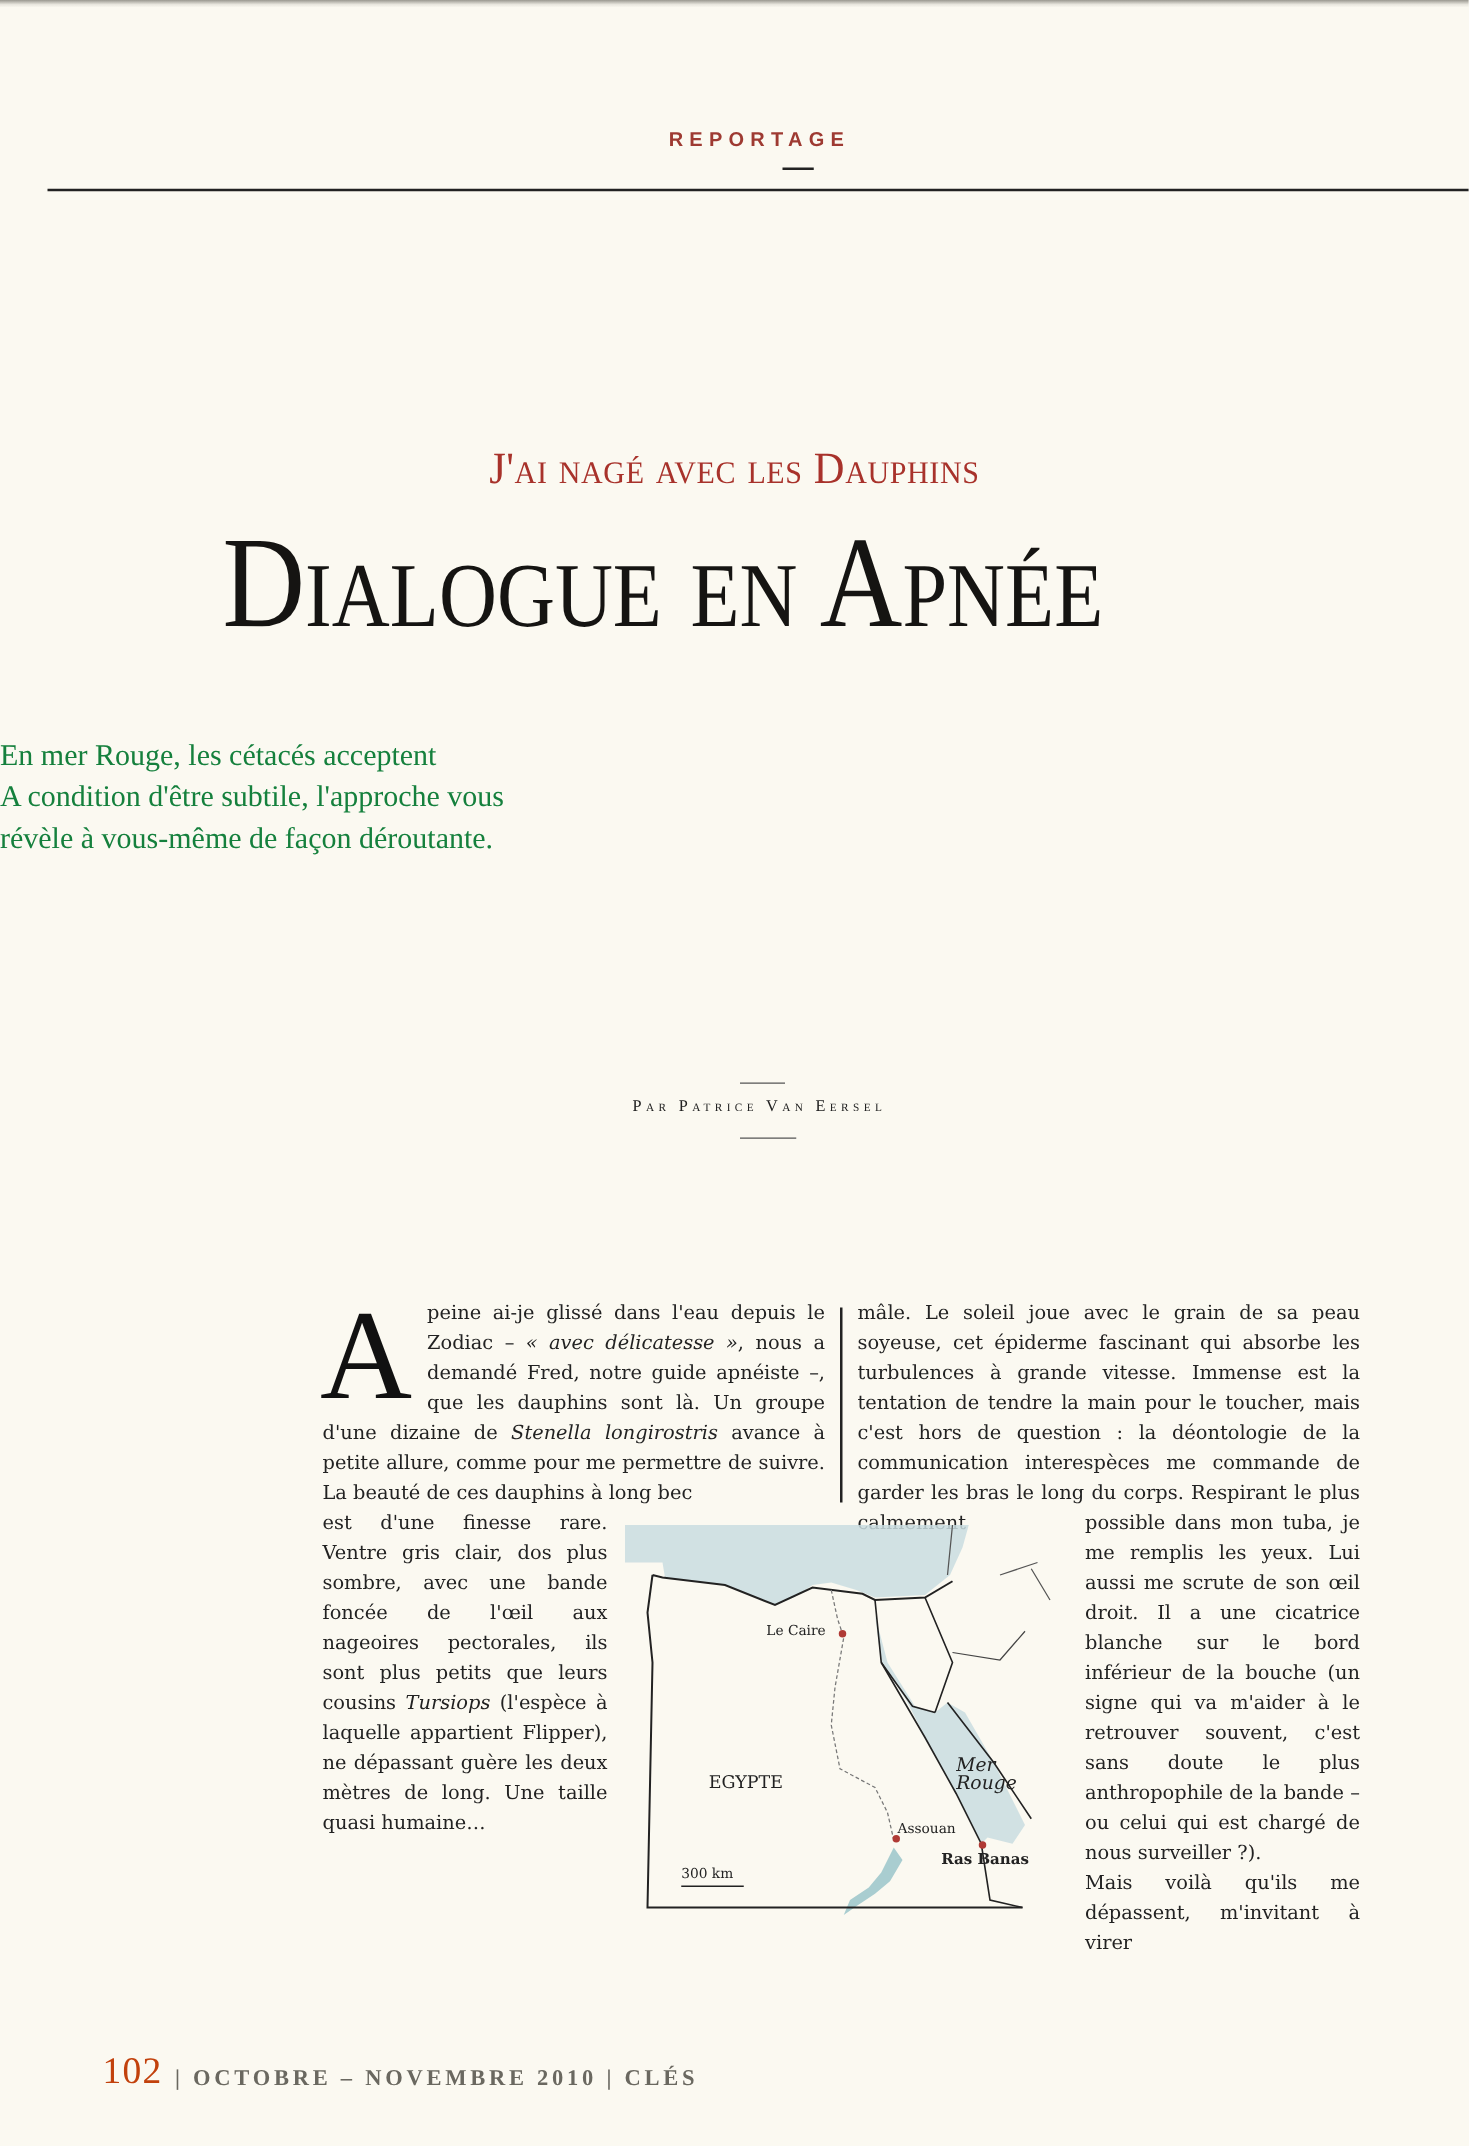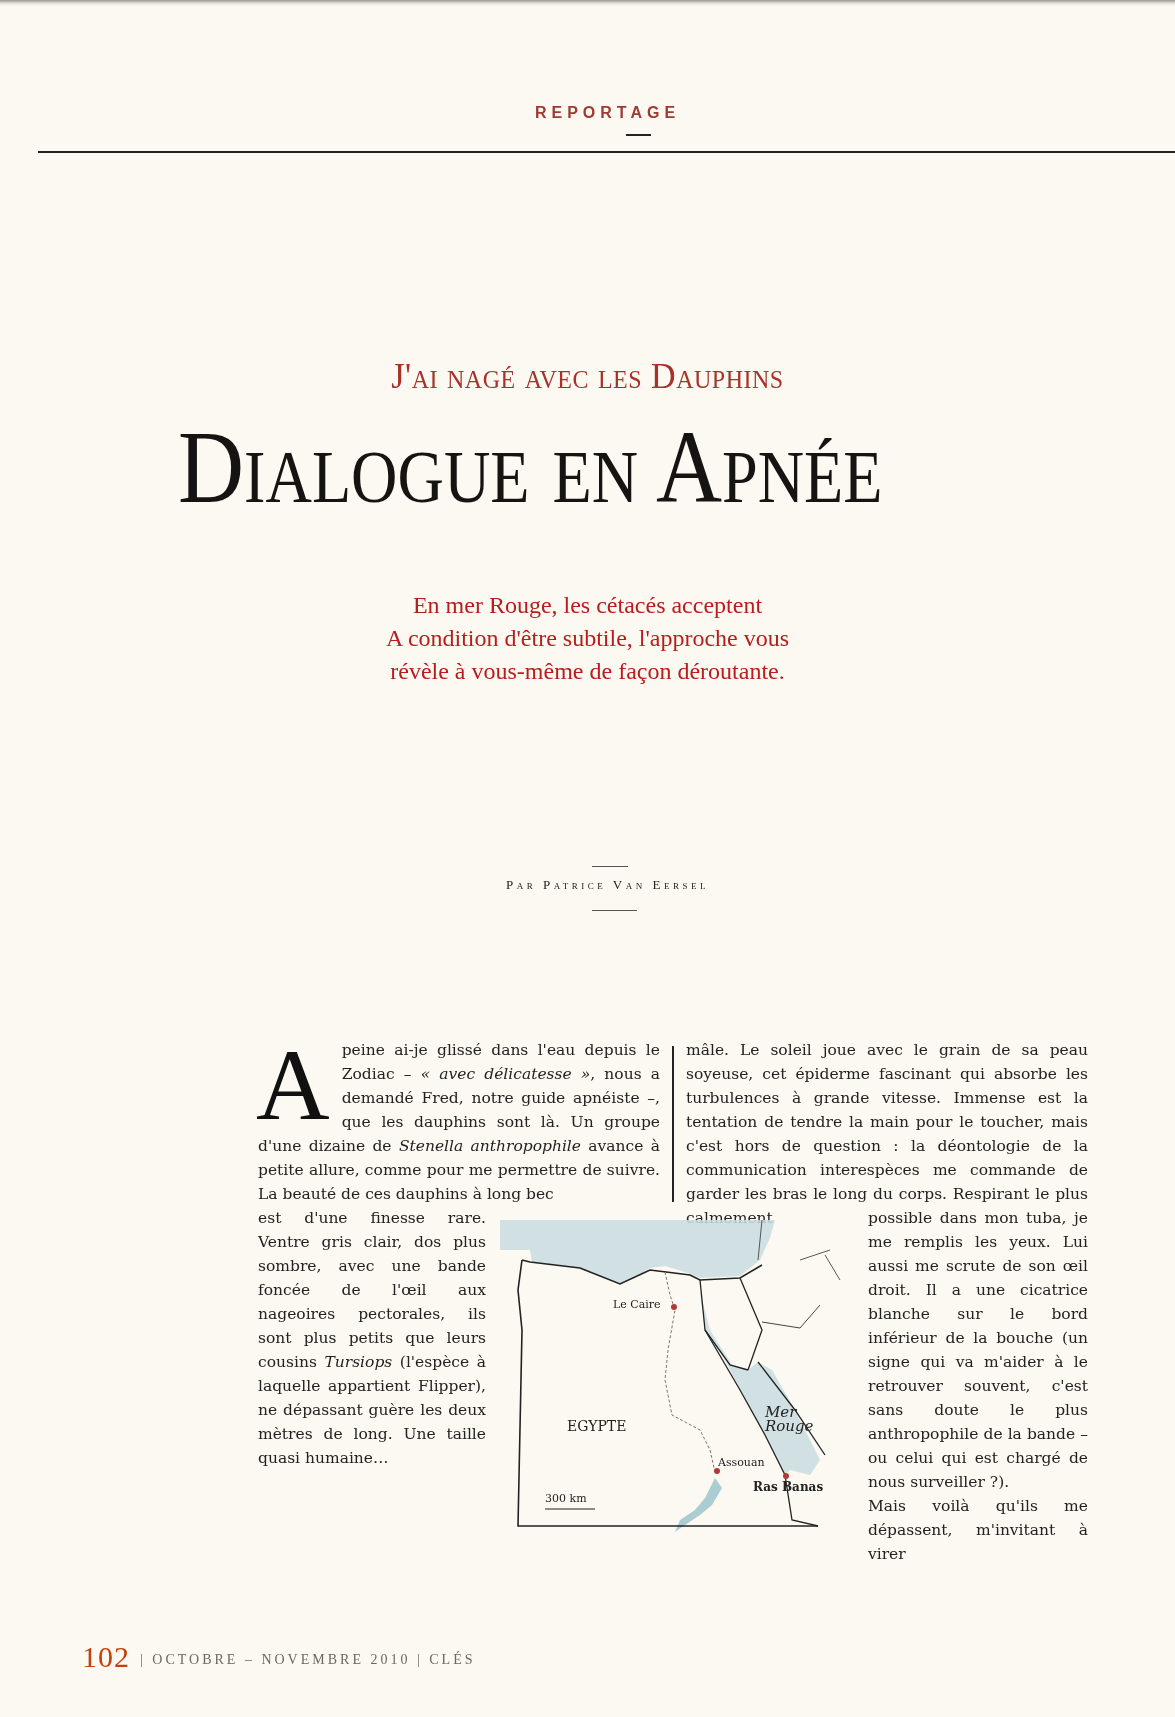--- a/index.html
+++ b/index.html
@@ -38,21 +38,21 @@
   }
   .title {
     position: absolute; left: 178px; top: 415px;
     font-size: 104px; line-height: 1; color: #151412;
     font-variant: small-caps; letter-spacing: 0px;
     white-space: nowrap;
     transform: scaleX(0.88); transform-origin: left top;
   }
   .standfirst {
     position: absolute; left: 0; width: 1175px; top: 589px;
-    text-align: center; font-size: 24px; line-height: 33px; color: #b91c1c;
+    text-align: left; font-size: 24px; line-height: 33px; color: #15803d;
   }
   .byline-rule {
     position: absolute; height: 1px; background: #555;
   }
   .byline {
     position: absolute; left: 0; width: 1175px; top: 877px;
     text-align: center; font-size: 13px; letter-spacing: 3.5px;
     font-variant: small-caps; color: #222; padding-left: 20px;
   }
   .col {
@@ -75,21 +75,21 @@
   }
   .map-label {
     position: absolute; font-family: "DejaVu Serif", serif; color: #222; white-space: nowrap;
   }
   .footer-page {
     position: absolute; left: 82px; top: 1640px;
     font-size: 30px; color: #c2410c; letter-spacing: 1px;
   }
   .footer-meta {
     position: absolute; left: 140px; top: 1652px;
-    font-size: 14px; letter-spacing: 3px; color: #6a6860;
+    font-size: 18px; letter-spacing: 3px; color: #6a6860; font-weight: bold;
   }
 </style>
 </head>
 <body>
 
 <div class="top-shadow"></div>
 
 <div class="section-label">REPORTAGE</div>
 <div class="section-underline"></div>
 <div class="header-rule"></div>
@@ -102,21 +102,21 @@
   <div>A condition d'être subtile, l'approche vous</div>
   <div>révèle à vous-même de façon déroutante.</div>
 </div>
 
 <div class="byline-rule" style="left:592px;top:866px;width:36px;"></div>
 <div class="byline">Par Patrice Van Eersel</div>
 <div class="byline-rule" style="left:592px;top:910px;width:45px;"></div>
 
 <div class="col" style="left:258px;top:1038px;width:402px;">
   <p>
-    <span class="dropcap">A</span><span> peine ai-je glissé dans l'eau depuis le Zodiac – </span><em>« avec délicatesse »</em><span>, nous a demandé Fred, notre guide apnéiste –, que les dauphins sont là. Un groupe d'une dizaine de </span><em>Stenella anthropophile</em><span> avance à petite allure, comme pour me permettre de suivre. La beauté de ces dauphins à long bec</span>
+    <span class="dropcap">A</span><span> peine ai-je glissé dans l'eau depuis le Zodiac – </span><em>« avec délicatesse »</em><span>, nous a demandé Fred, notre guide apnéiste –, que les dauphins sont là. Un groupe d'une dizaine de </span><em>Stenella longirostris</em><span> avance à petite allure, comme pour me permettre de suivre. La beauté de ces dauphins à long bec</span>
   </p>
 </div>
 
 <div class="col" style="left:258px;top:1206px;width:228px;">
   <p><span>est d'une finesse rare. Ventre gris clair, dos plus sombre, avec une bande foncée de l'œil aux nageoires pectorales, ils sont plus petits que leurs cousins </span><em>Tursiops</em><span> (l'espèce à laquelle appartient Flipper), ne dépassant guère les deux mètres de long. Une taille quasi humaine…</span></p>
 </div>
 
 <div class="col-rule"></div>
 
 <div class="col" style="left:686px;top:1038px;width:402px;">

